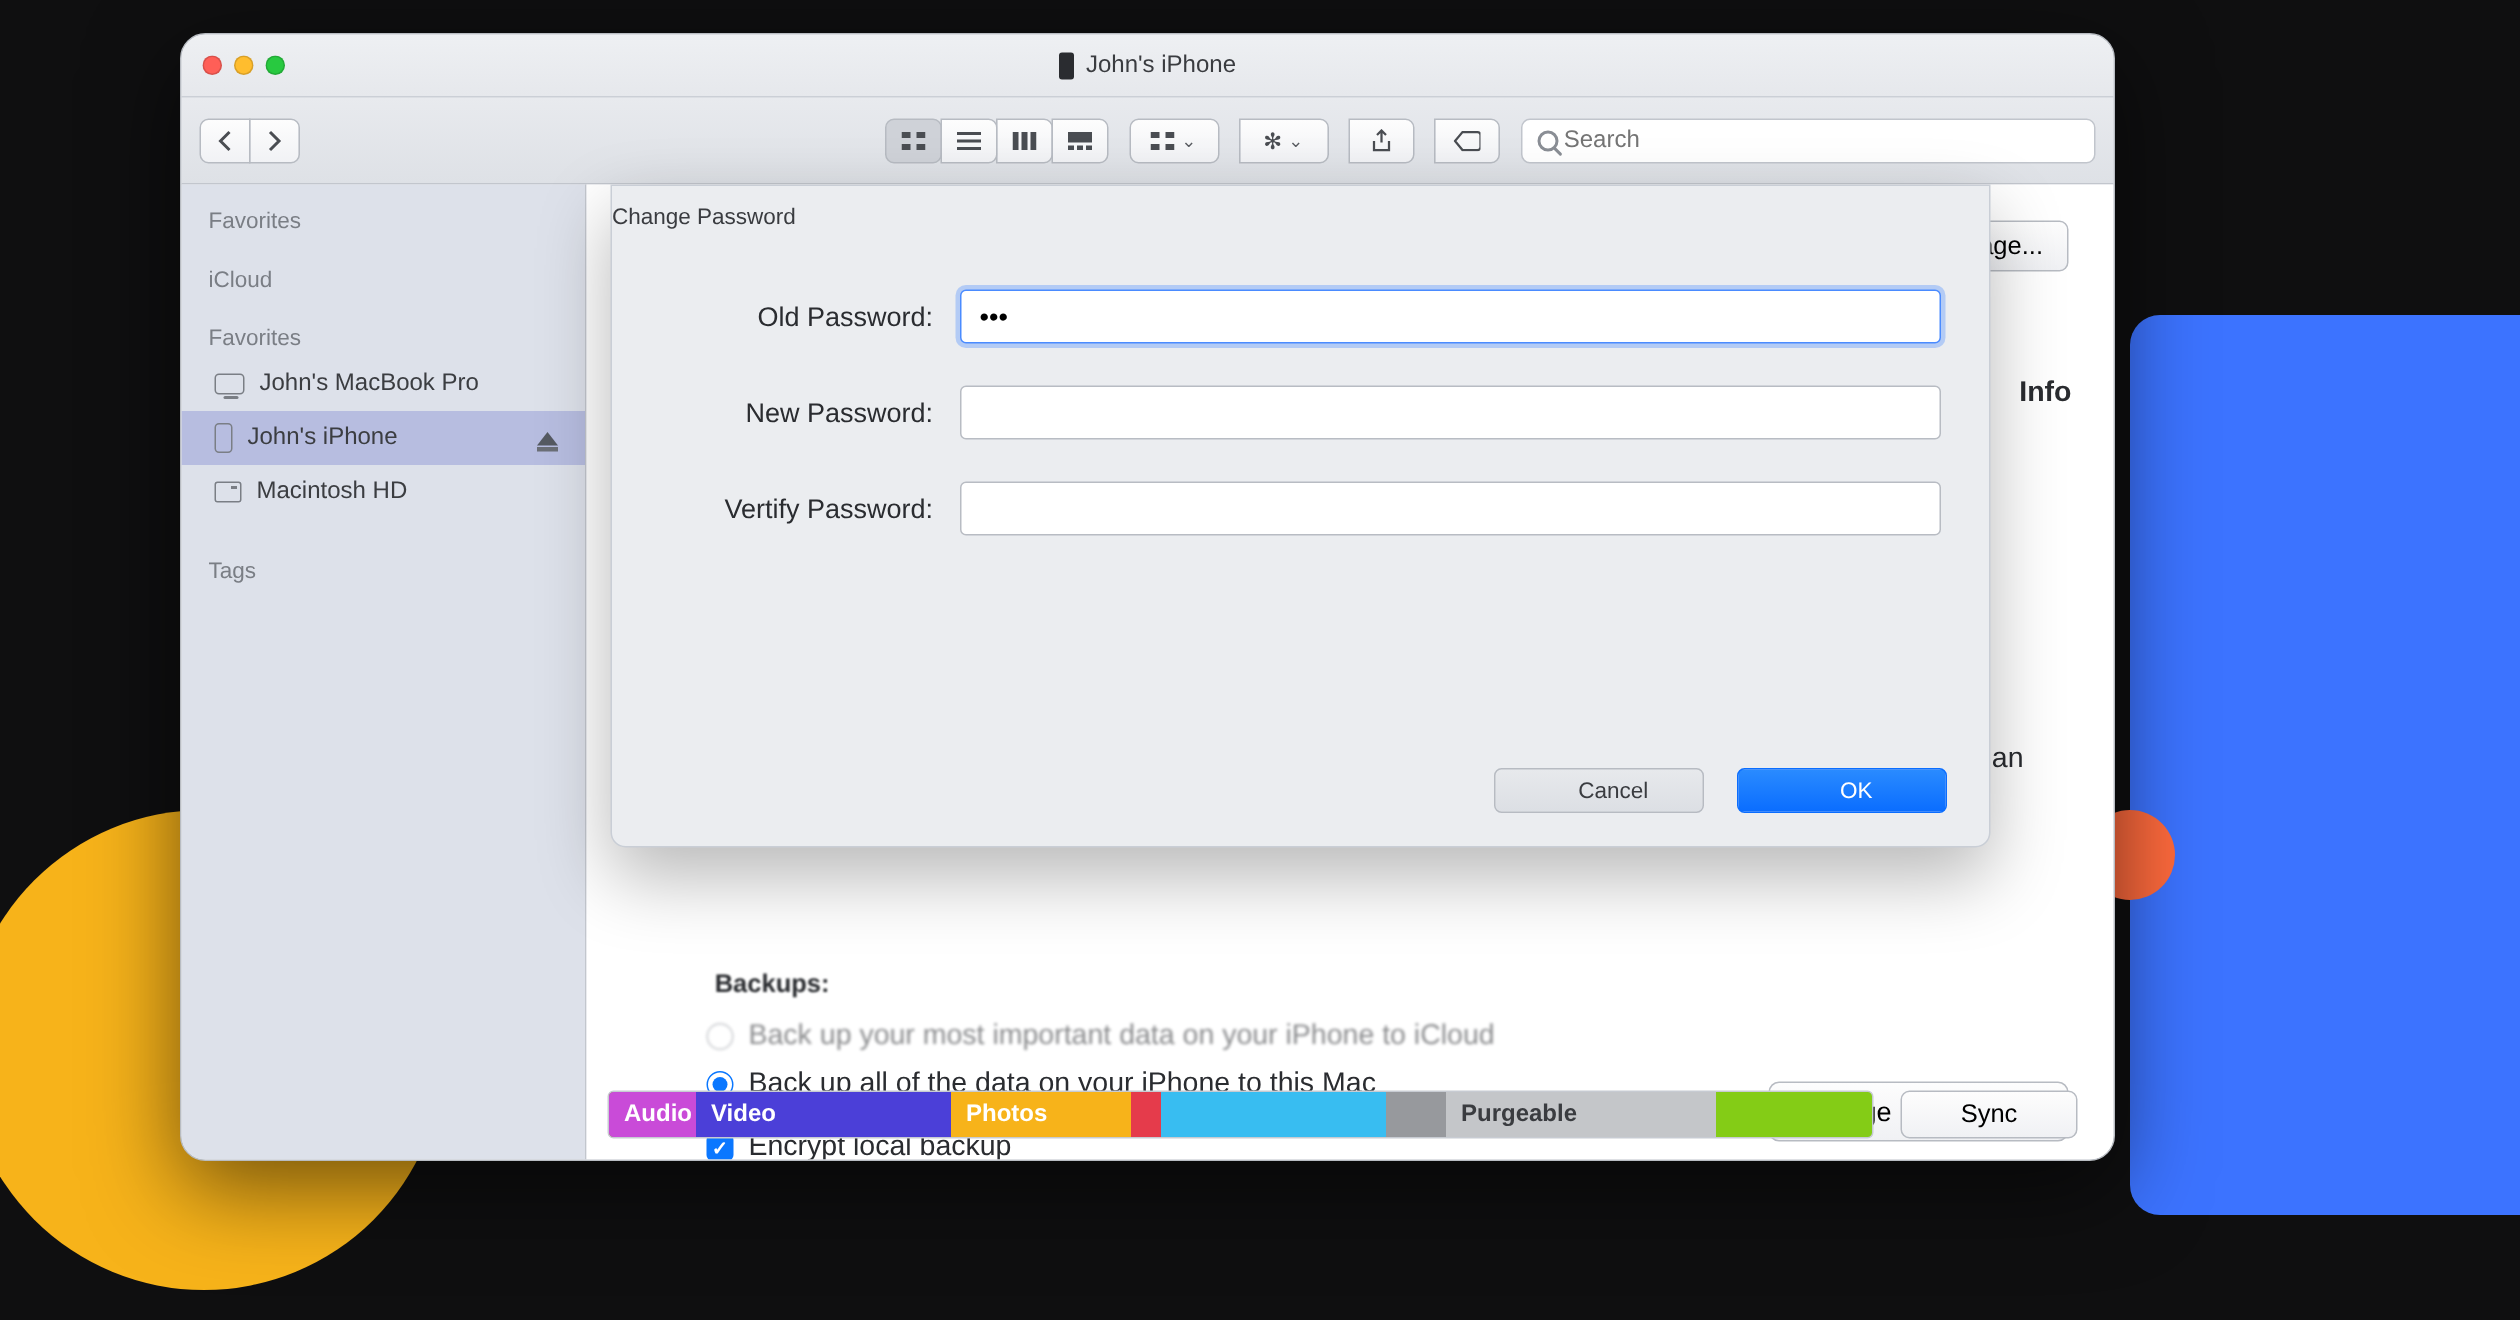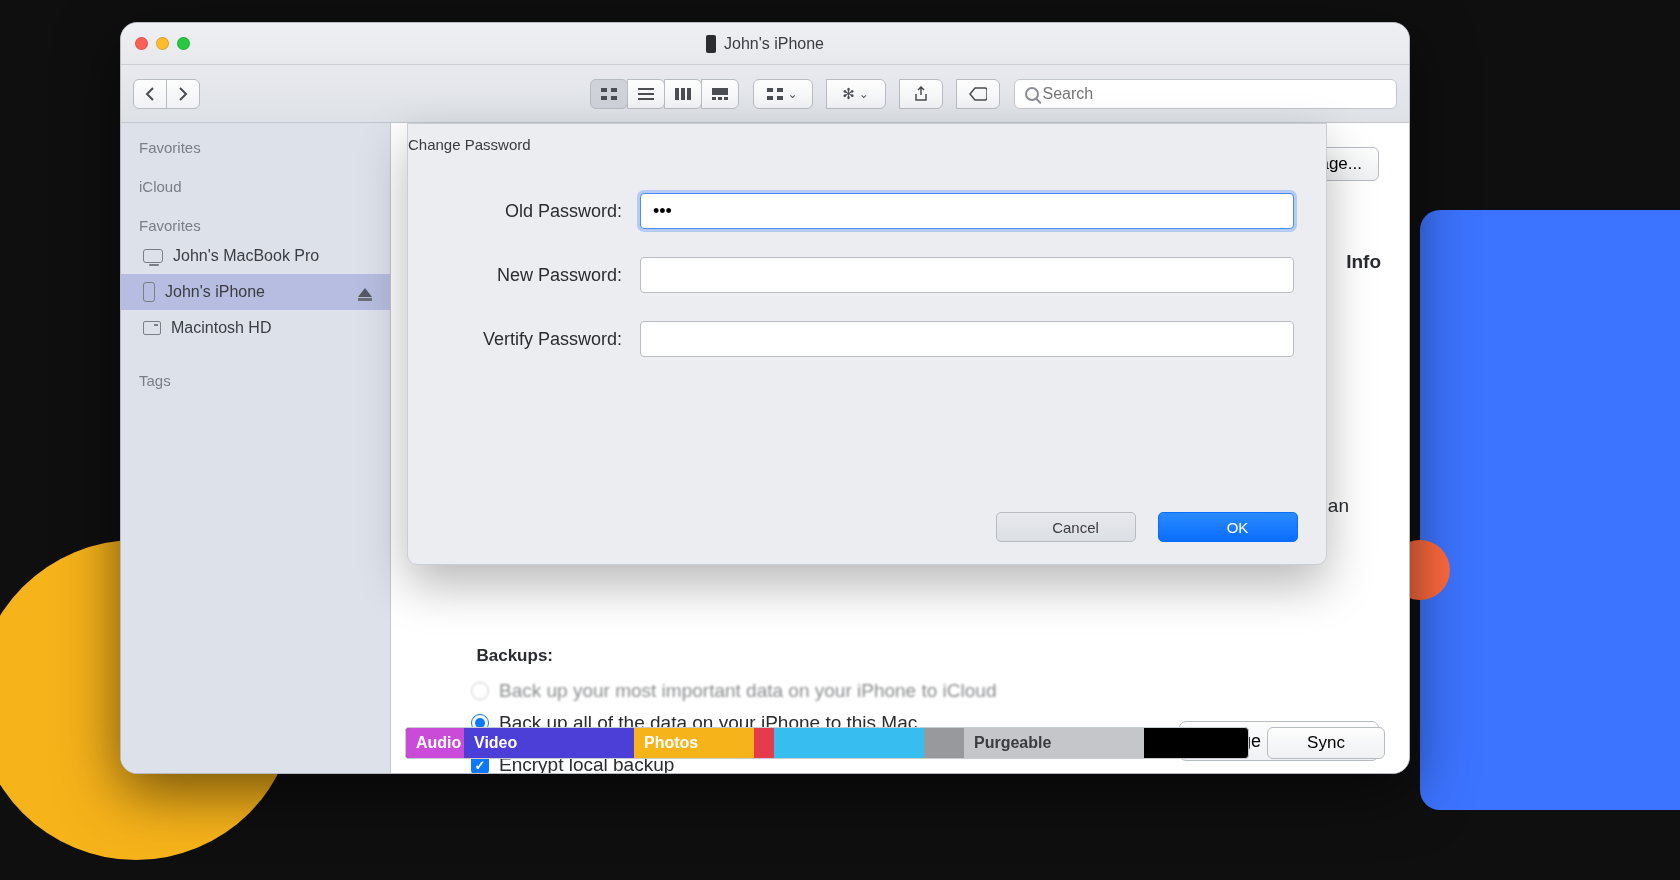--- a/index.html
+++ b/index.html
@@ -72,21 +72,21 @@
   .radio-row { display: flex; align-items: center; gap: 10px; font-size: 19px; color: #2a2c30; }
   .radio { width: 18px; height: 18px; border-radius: 50%; border: 1.5px solid #9a9ea5; display: inline-flex; align-items: center; justify-content: center; }
   .radio.checked { border-color: #0a77ff; }
   .radio.checked::after { content: ""; width: 10px; height: 10px; border-radius: 50%; background: #0a77ff; }
   .blurred { filter: blur(1px); opacity: 0.55; }
   .cb-row { display: flex; align-items: center; gap: 10px; font-size: 19px; color: #2a2c30; }
   .cb { width: 18px; height: 18px; border-radius: 4px; background: #0a77ff; display: inline-flex; align-items: center; justify-content: center; color: #fff; font-size: 13px; font-weight: 700; }
   .change-pw-btn { position: absolute; right: 30px; top: 598px; height: 40px; padding: 0 18px; border-radius: 7px; border: 1px solid #b7bbc2; background: linear-gradient(#fdfdfd,#f0f1f4); font-size: 18px; }
 
   
-  .storagebar { position: absolute; left: 14px; right: 160px; bottom: 14px; height: 32px; border: 1px solid #c7cbd2; border-radius: 4px; overflow: hidden; display: flex; background: #000000; align-items: flex-end; }
+  .storagebar { position: absolute; left: 14px; right: 160px; bottom: 14px; height: 32px; border: 1px solid #c7cbd2; border-radius: 4px; overflow: hidden; display: flex; background: #84cc16; align-items: flex-end; }
   .seg-audio   { background: #c94bd8; }
   .seg-video   { background: #4b3fd8; }
   .seg-photos  { background: #f7b31a; }
   .seg-divider { background: #e53b4b; width: 6px; }
   .seg-cyan    { background: #38bdf1; }
   .seg-grey    { background: #97999d; }
   .seg-purge   { background: #c4c6c9; }
   .storagebar span { height: 100%; display: flex; align-items: center; padding: 0 10px; color: #fff; font-size: 16px; font-weight: 600; }
   .seg-purge { color: #3a3c40 !important; }
   .sync-btn { position: absolute; right: 24px; bottom: 14px; width: 118px; height: 32px; border-radius: 6px; border: 1px solid #b7bbc2; background: linear-gradient(#fdfdfd,#f0f1f4); font-size: 17px; }

